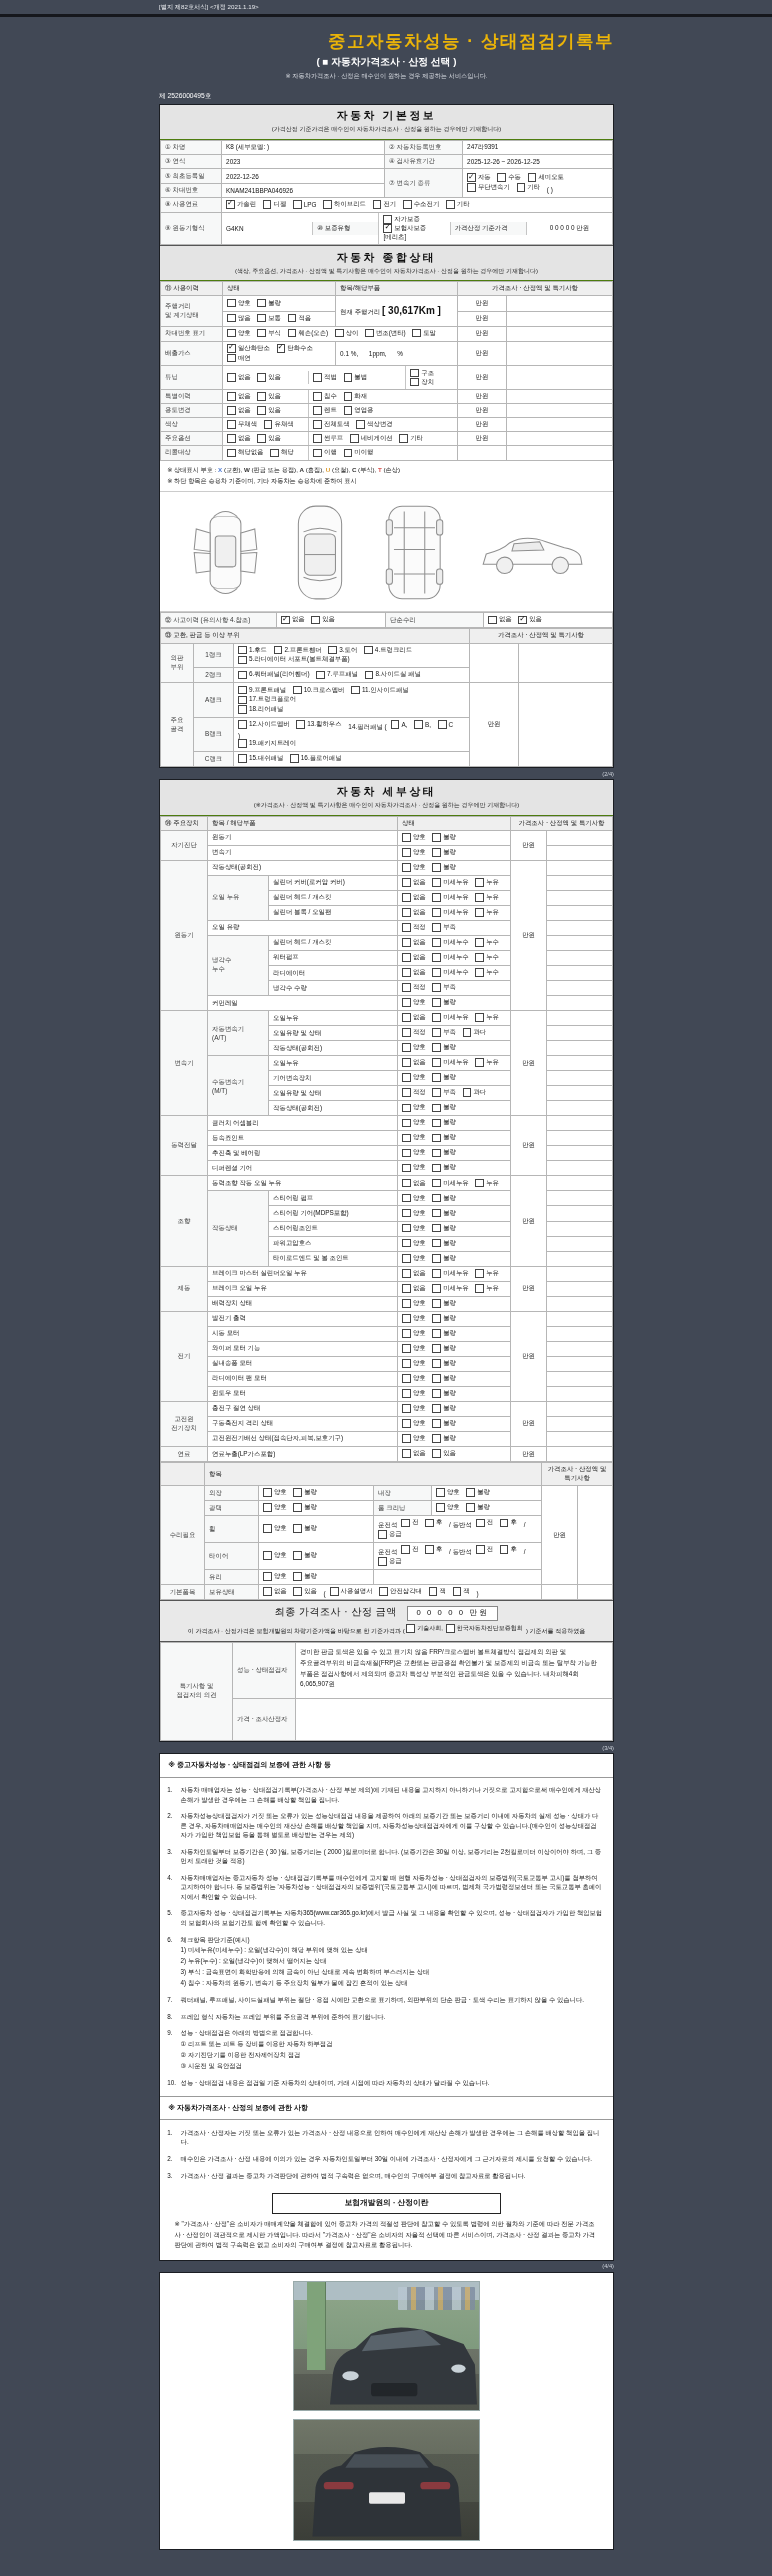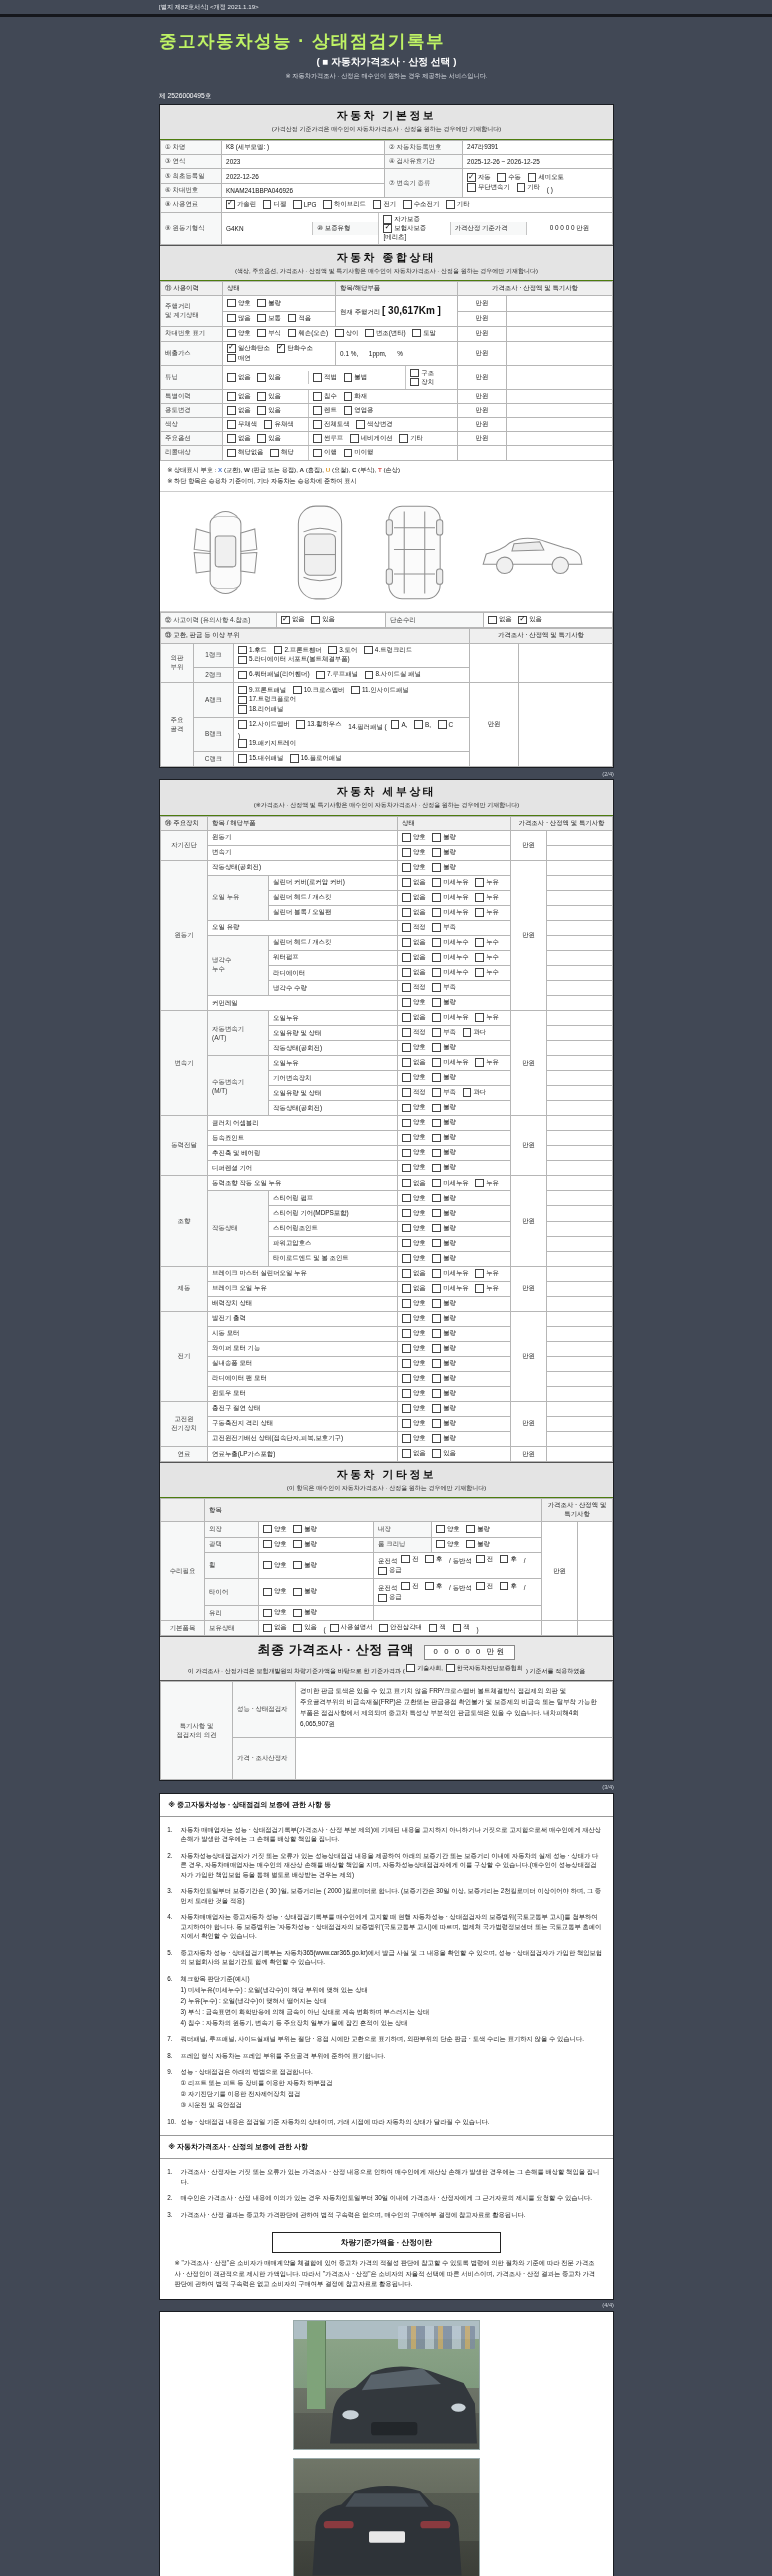--- a/index.html
+++ b/index.html
@@ -1,21 +1,21 @@
 <!DOCTYPE html>
 <html style="font-size:8.2px"><head>
 <meta charset="utf-8">
 <style>
   html,body{margin:0;padding:0}
   body{background:#414855;font-family:"Liberation Sans","DejaVu Sans",sans-serif;color:#111}
   .page{width:773px;min-height:2576px;margin:0 auto;padding:2.1px 0 20.6px}
   .doc{width:455px;margin:0 auto}
   .formref{color:#e8eaee;font-size:6.2px;padding:1px 0 2.1px}
   .topbar{height:2.6px;background:#15171c;margin-bottom:12.4px}
-  h1.title{color:#bef264;text-align:left;font-size:17.5px;letter-spacing:1.5px;margin:4.1px 0 2.1px;font-weight:bold}
+  h1.title{color:#eab308;text-align:right;font-size:17.5px;letter-spacing:1.5px;margin:4.1px 0 2.1px;font-weight:bold}
   .optline{color:#fff;text-align:center;font-size:9.8px;font-weight:bold;margin:3.1px 0}
   .svcnote{color:#d9dce2;text-align:center;font-size:6.2px;margin:2.1px 0 10.3px}
   .docno{color:#fff;font-size:6.7px;margin:0 0 3.1px}
   .card{background:#fff;border:1.5px solid #1a1d22}
   .secbar{background:#e4e4e4;border-bottom:1px solid #4d7c0f;text-align:center;padding:4.6px 3.1px}
   .secbar .bt{font-size:10.8px;font-weight:bold;letter-spacing:2.6px}
   .secbar .bs{font-size:6px;margin-top:2.1px;color:#222}
   table.t{width:100%;border-collapse:collapse;table-layout:fixed}
   .t td,.t th{border:0.5px solid #b6b6b6;font-size:6.4px;padding:2.1px 4.1px;vertical-align:middle;background:#fff;word-break:keep-all}
   .t th{background:#efefef;font-weight:normal;text-align:left}
@@ -30,21 +30,21 @@
   .optt{margin-right:4.1px;white-space:nowrap}
   .subrow{display:flex;margin:-2.1px -4.1px;align-items:center}
   .subcell{padding:2.1px 4.1px;border-left:0.5px solid #c5c5c5;display:flex;align-items:center;flex-wrap:wrap}
   .subcell:first-child{border-left:none}
   .grow{flex:1}
   tr.gtop td{border-top:1px solid #888}
   .legend{padding:4.6px 7.2px;font-size:6.2px;border-bottom:0.5px solid #ccc;line-height:1.7}
   .diagrams{display:flex;justify-content:center;align-items:center;gap:25px;padding:10.3px 0 8.2px;border-bottom:0.5px solid #ccc}
   .marker{width:455px;margin:2.6px auto;text-align:right;color:#ccd1d9;font-size:5.7px}
   .finalbar{background:#e9e9e9;border-top:1px solid #555;border-bottom:1px solid #555;text-align:center;padding:4.1px 2.1px 4.6px}
-  .finalbar .big{font-size:13px;font-weight:bold;letter-spacing:0.5px;margin-right:8.2px}
+  .finalbar .big{font-size:10px;font-weight:normal;letter-spacing:0.5px;margin-right:8.2px}
   .digitbox{display:inline-block;border:0.5px solid #888;background:#fff;padding:1.5px 8.2px;font-size:7.7px;letter-spacing:2.1px}
   .finalnote{font-size:6px;margin-top:3.6px}
   .finalnote .opt{margin-right:3.1px}
   .nsub{font-size:7px;font-weight:bold;padding:6.2px 8.2px;border-bottom:0.5px solid #999;margin-bottom:4.1px}
   .nsub.mid{border-top:0.5px solid #999;margin-top:5.2px}
   .nitem{display:flex;padding:3.6px 10.3px 3.6px 7.2px;font-size:6.3px;line-height:1.5}
   .nno{width:13.4px;flex:none}
   .ntext{flex:1}
   .nsubs div{margin-top:1.5px}
   .nbox{width:222px;margin:9.3px auto 4.1px;border:1px solid #222;text-align:center;font-size:7.7px;font-weight:bold;padding:4.6px 2.1px}
@@ -1183,24 +1183,20 @@
                     <span class="cb"></span>
                     <span>있음</span>
                   </span></td>
                 <td class="unit" rowspan="1">만원</td>
                 <td></td>
               </tr>
             </tbody>
           </table>
         </div>
 
-      <div class="secbar" style="border-top:1px solid #555">
-        <div class="bt">자동차 기타정보</div>
-        <div class="bs">(이 항목은 매수인이 자동차가격조사 · 산정을 원하는 경우에만 기재합니다)</div>
-      </div>
       <div id="etc-table">
           <table class="t">
   <colgroup>
               <col style="width:44px">
               <col style="width:54px">
               <col style="width:115px">
               <col style="width:58px">
               <col style="width:110px">
               <col style="width:36px">
               <col>
@@ -1438,21 +1434,21 @@
           </div>
           <div class="nitem">
     <div class="nno">2.</div>
     <div class="ntext">매수인은 가격조사 · 산정 내용에 이의가 있는 경우 자동차인도일부터 30일 이내에 가격조사 · 산정자에게 그 근거자료의 제시를 요청할 수 있습니다.</div>
           </div>
           <div class="nitem">
     <div class="nno">3.</div>
     <div class="ntext">가격조사 · 산정 결과는 중고차 가격판단에 관하여 법적 구속력은 없으며, 매수인의 구매여부 결정에 참고자료로 활용됩니다.</div>
           </div>
         </div>
-      <div class="nbox">차량기준가액을 · 산정이란</div>
+      <div class="nbox">보험개발원의 · 산정이란</div>
       <div class="nboxtext">※ "가격조사 · 산정"은 소비자가 매매계약을 체결함에 있어 중고차 가격의 적절성 판단에 참고할 수 있도록 법령에 의한 절차와 기준에 따라 전문 가격조사 · 산정인이 객관적으로 제시한 가액입니다. 따라서 "가격조사 · 산정"은 소비자의 자율적 선택에 따른 서비스이며, 가격조사 · 산정 결과는 중고차 가격판단에 관하여 법적 구속력은 없고 소비자의 구매여부 결정에 참고자료로 활용됩니다.</div>
     </div>
 
     <div class="marker">(4/4)</div>
 
     <div class="card">
       <div class="photo ph1">
         <div class="ph-col"></div>
         <div class="ph-strip"></div>
         <svg width="185" height="128" viewBox="0 0 360 248" style="position:absolute;left:0;top:0">

